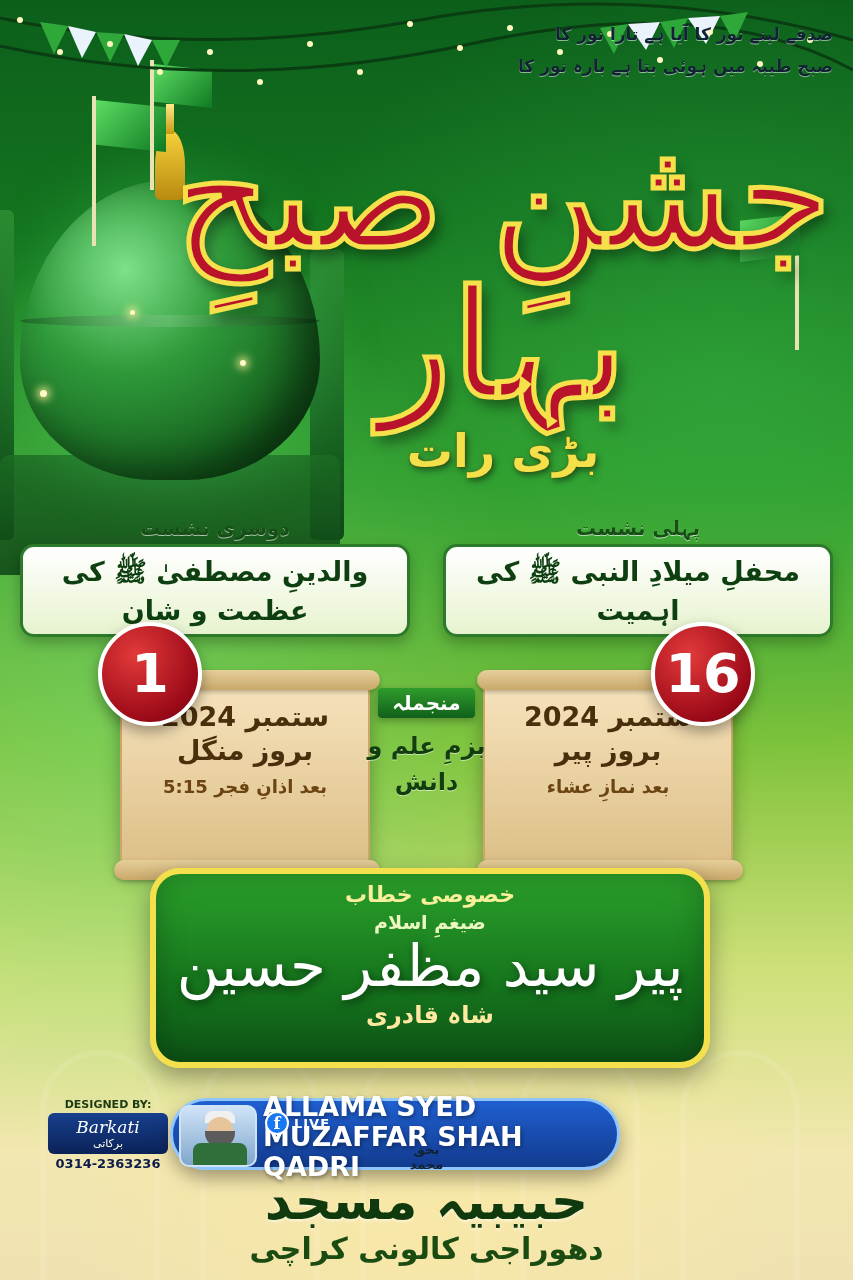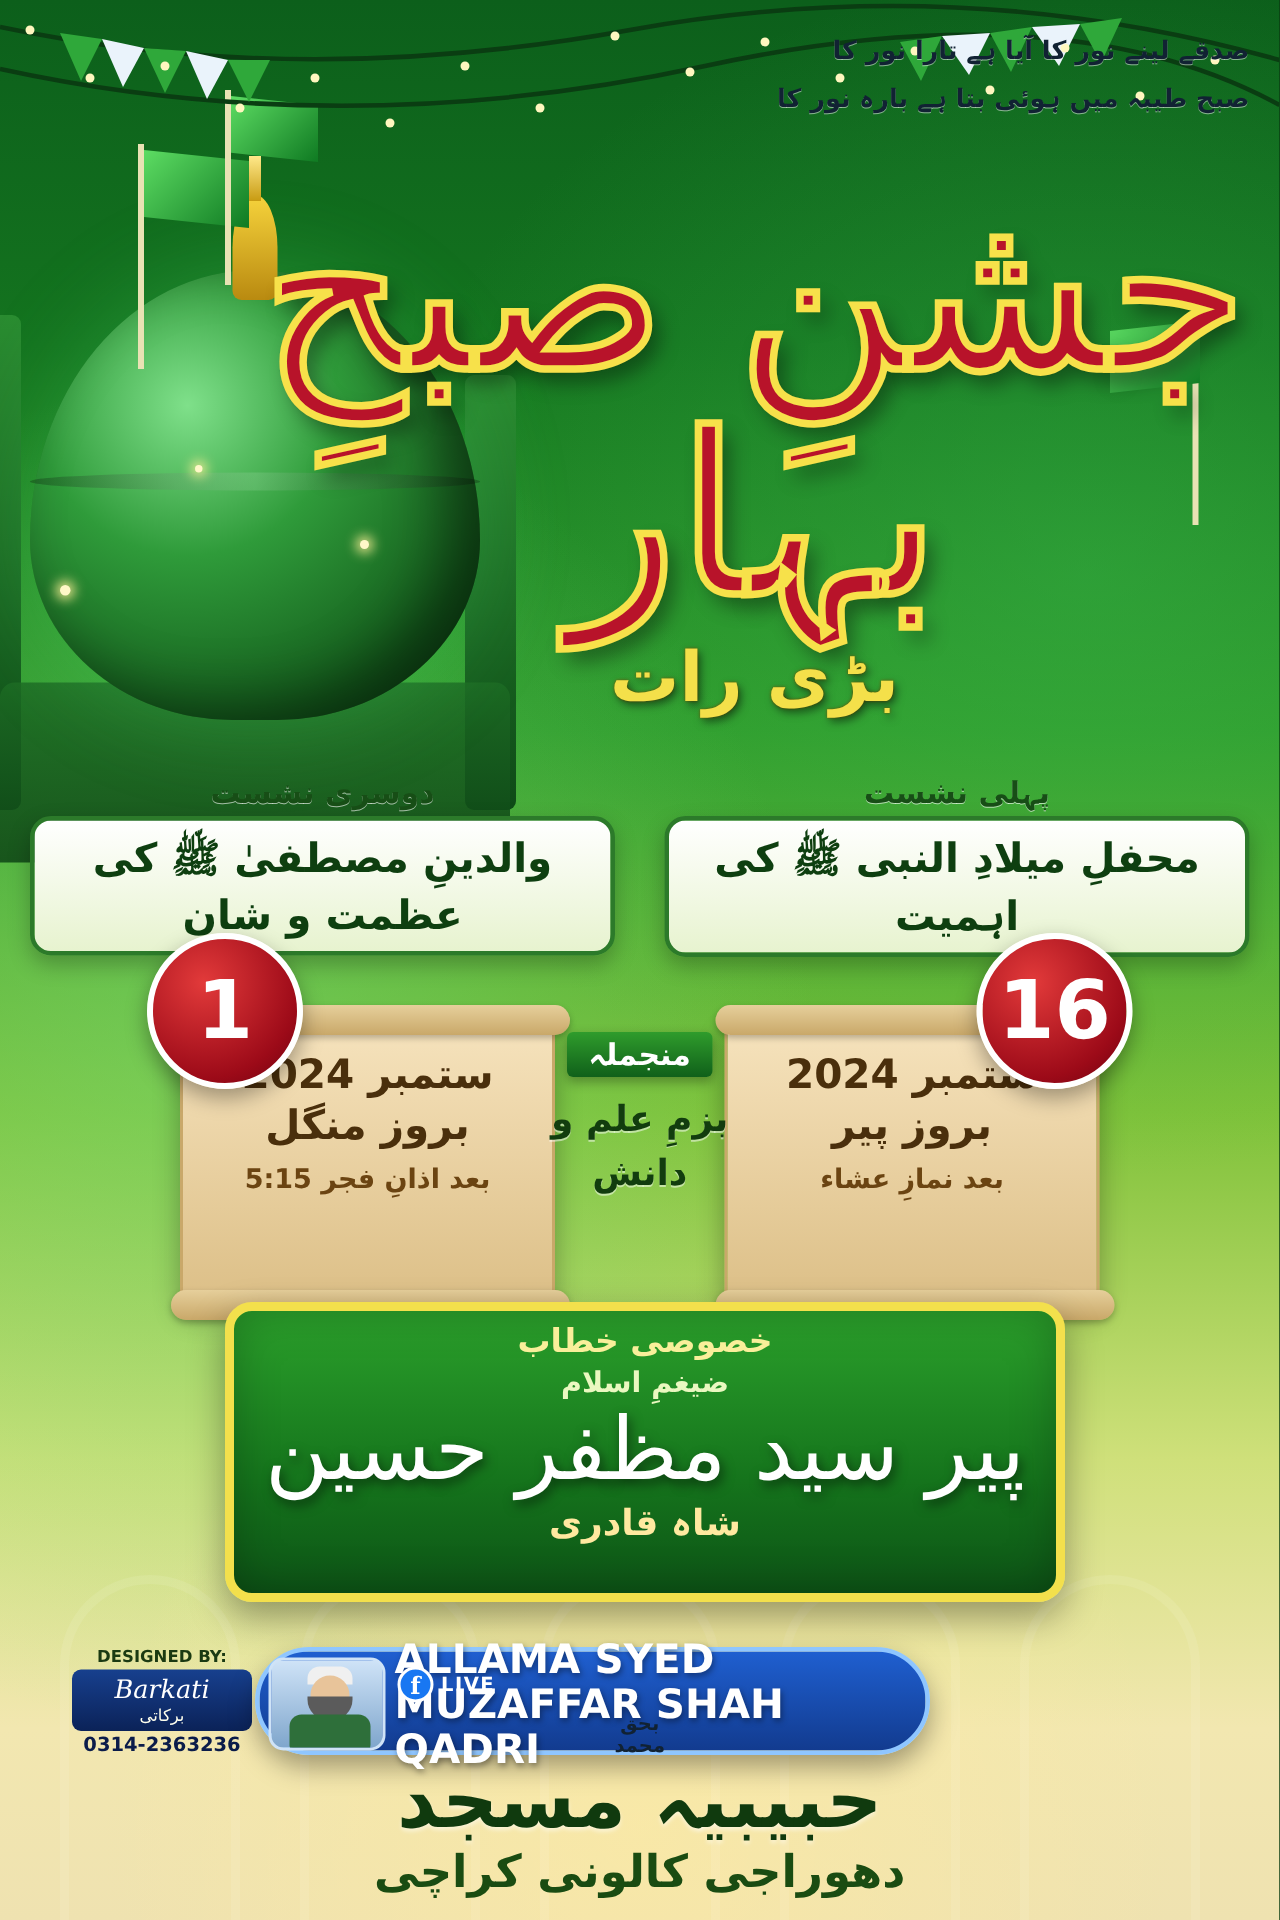--- a/index.html
+++ b/index.html
@@ -118,21 +118,21 @@
     width:170px; text-align:center; }
   .mid-tag .pill { display:inline-block; background:linear-gradient(180deg,#2f9c2c,#10601a);
     color:#fff; font-size:20px; font-weight:bold; padding:3px 14px; border-radius:4px;
     box-shadow:0 3px 8px rgba(0,0,0,.3); }
   .mid-tag .mtxt { margin-top:10px; font-size:24px; font-weight:bold; color:#123d0e;
     line-height:1.5; text-shadow:0 1px 0 rgba(255,255,255,.5); }
   
   .speaker {
     position:absolute; left:150px; top:868px; width:560px; height:200px;
     background:linear-gradient(180deg,#2ba02b,#15741c 60%,#0d5416);
-    border:6px solid #f3e04c; border-radius:18px;
+    border:6px solid #f3e04c; border-radius:30px;
     box-shadow:0 10px 24px rgba(0,0,0,.35), inset 0 0 30px rgba(0,0,0,.25);
     text-align:center; padding-top:8px;
   }
   .sp-top { font-size:22px; font-weight:bold; color:#f9ef9a; }
   .sp-sub { font-size:19px; font-weight:bold; color:#eaf8c0; margin-top:4px;}
   .sp-name { font-size:58px; font-weight:normal; color:#ffffff; margin-top:2px; line-height:1.1;
     text-shadow:2px 3px 8px rgba(0,0,0,.5); }
   .sp-suffix { font-size:24px; font-weight:bold; color:#ffe9a0; margin-top:2px;}
   
   .designed { position:absolute; left:48px; top:1098px; width:120px; text-align:center; }

